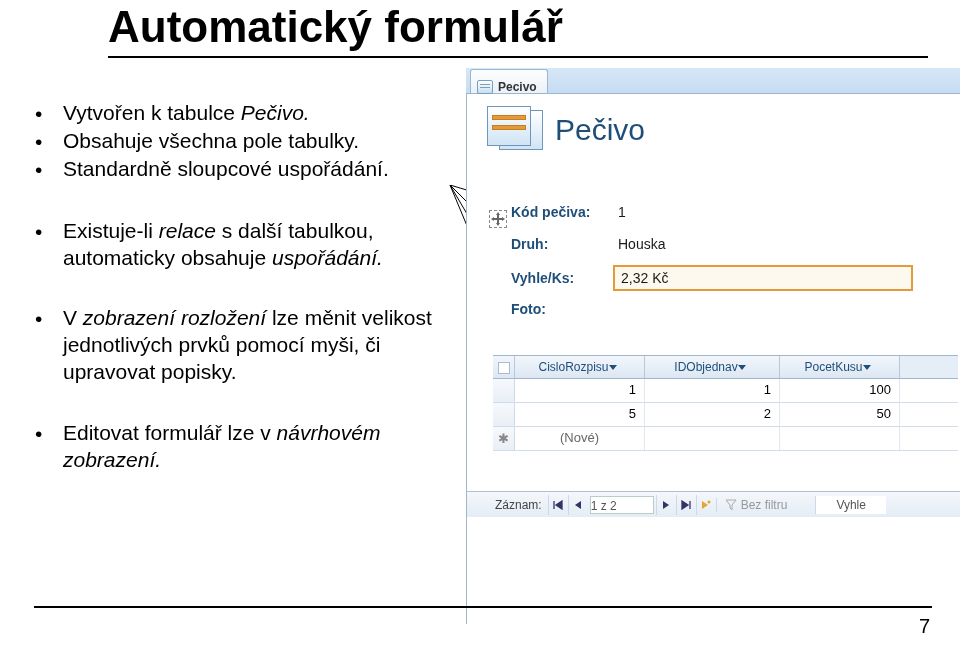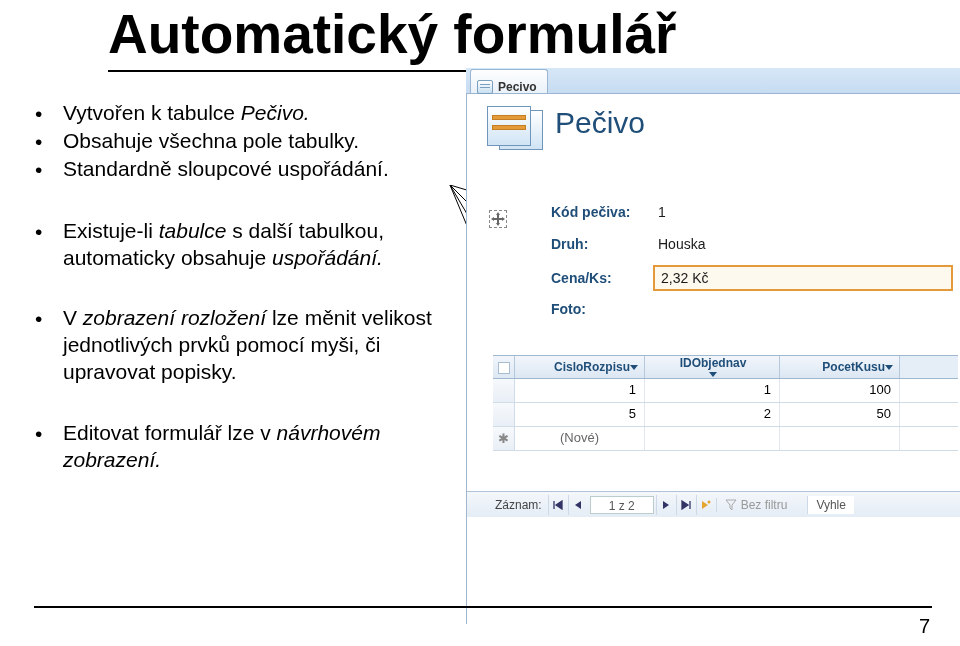--- a/index.html
+++ b/index.html
@@ -4,21 +4,21 @@
 <style>
   * { box-sizing: border-box; margin: 0; padding: 0; }
   body {
     font-family: Tahoma, Verdana, sans-serif;
     width: 960px;
     height: 646px;
     background: #fff;
     position: relative;
   }
   .title {
-    font-size: 55px;
+    font-size: 44px;
     font-weight: bold;
     color: #000;
     margin-left: 108px;
     margin-top: 2px;
     border-bottom: 2px solid #000;
     padding-bottom: 4px;
     width: 820px;
     letter-spacing: 0px;
   }
   .left-col {
@@ -96,20 +96,21 @@
   }
 
   .form-canvas {
     background: #fff;
     border-left: 1px solid #a0b7ce;
     min-height: 530px;
     position: relative;
   }
   .form-header {
     display: flex;
+    align-items: center;
     gap: 12px;
     padding: 12px 0 12px 20px;
     border-bottom: 1px dashed transparent;
   }
   .form-header .big-icon {
     position: relative;
     width: 56px; height: 48px;
   }
   .big-icon .sheet1 {
     position: absolute;
@@ -159,21 +160,20 @@
   }
   .field-row {
     display: flex;
     align-items: center;
     margin-bottom: 10px;
   }
   .field-label {
     width: 102px;
     color: #1f4e79;
     font-weight: bold;
-    margin-left: 40px;
   }
   .field-value {
     color: #1a1a1a;
     padding: 2px 4px;
     border: 1px solid transparent;
   }
   .field-value.selected {
     border: 2px solid #e59a3a;
     background: #fef9ee;
     min-width: 300px;
@@ -203,32 +203,32 @@
     content: "";
     position: absolute;
     right: 4px; bottom: 4px;
     width: 10px; height: 10px;
     border: 1px solid #a8bdd3;
     background: #fff;
   }
   .sf-col {
     display: flex;
     align-items: center;
-    justify-content: flex-end;
-    padding: 0 6px 0 8px;
+    justify-content: center;
+    padding: 0 12px 0 8px;
     border-right: 1px solid #b5c8dc;
     color: #1f4e79;
-    font-weight: bold;
+    font-weight: normal;
     background: linear-gradient(#f2f6fb, #dce7f3);
   }
   .sf-col .dd {
     width: 8px; height: 8px;
   }
   .sf-col.c1 { width: 130px; }
-  .sf-col.c2 { width: 135px; flex-direction: column; }
+  .sf-col.c2 { width: 135px; }
   .sf-col.c3 { width: 120px; }
 
   .sf-row {
     display: flex;
     border-bottom: 1px solid #d2dce7;
     height: 24px;
     font-size: 13px;
     background: #fff;
   }
   .sf-row .sel {
@@ -266,43 +266,42 @@
     width: 20px;
     height: 20px;
     display: flex;
     align-items: center;
     justify-content: center;
     border-left: 1px solid #cdd9e6;
     color: #336;
   }
   .nav-counter {
     width: 64px;
-    text-align: center;
     border: 1px solid #bcc;
     background: #fff;
     margin: 0 2px;
     height: 18px;
     line-height: 18px;
     font-size: 12px;
   }
   .nav-filter {
     display: flex;
     align-items: center;
     gap: 4px;
     padding: 0 8px;
     color: #999;
     border-left: 1px solid #cdd9e6;
   }
   .nav-search {
     border-left: 1px solid #cdd9e6;
-    padding: 0 8px;
+    padding: 0 20px;
     background: #fff;
     height: 18px;
     line-height: 18px;
-    margin-left: 12px;
+    margin-left: 20px;
   }
 
   .page-num {
     position: absolute;
     right: 30px;
     bottom: 8px;
     font-size: 20px;
     color: #000;
   }
   .bottom-rule {
@@ -342,21 +341,21 @@
     <div class="bullet-line">
       <div class="bullet-dot">•</div>
       <div class="bullet-text">Standardně sloupcové uspořádání.</div>
     </div>
   </div>
 
   <div class="bullet-group">
     <div class="bullet-line">
       <div class="bullet-dot">•</div>
       <div class="bullet-text">
-        <span>Existuje-li </span><span class="italic">tabulce </span><span> s další tabulkou, automaticky obsahuje </span><span class="italic">uspořádání.</span>
+        <span>Existuje-li </span><span class="italic">relace </span><span> s další tabulkou, automaticky obsahuje </span><span class="italic">uspořádání.</span>
       </div>
     </div>
   </div>
 
   <div class="bullet-group">
     <div class="bullet-line">
       <div class="bullet-dot">•</div>
       <div class="bullet-text">
         <span>V </span><span class="italic">zobrazení rozložení </span><span> lze měnit velikost jednotlivých prvků pomocí myši, či upravovat popisky.</span>
       </div>
@@ -409,21 +408,21 @@
     <div class="fields">
       <div class="field-row">
         <div class="field-label">Kód pečiva:</div>
         <div class="field-value">1</div>
       </div>
       <div class="field-row">
         <div class="field-label">Druh:</div>
         <div class="field-value">Houska</div>
       </div>
       <div class="field-row">
-        <div class="field-label">Cena/Ks:</div>
+        <div class="field-label">Vyhle/Ks:</div>
         <div class="field-value selected">2,32 Kč</div>
       </div>
       <div class="field-row">
         <div class="field-label">Foto:</div>
         <div class="field-value"></div>
       </div>
     </div>
 
     <div class="subform">
       <div class="subform-head">

